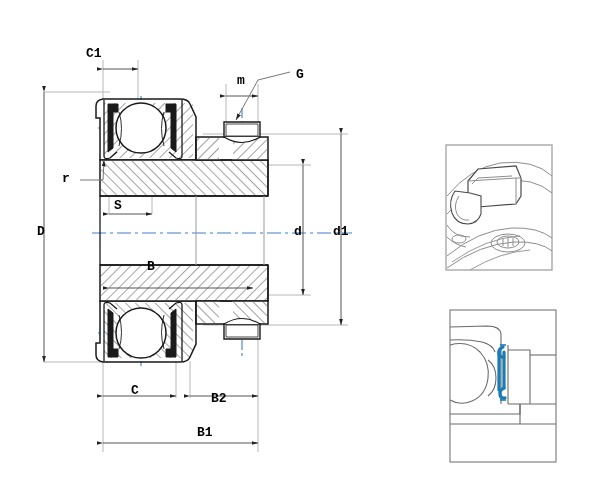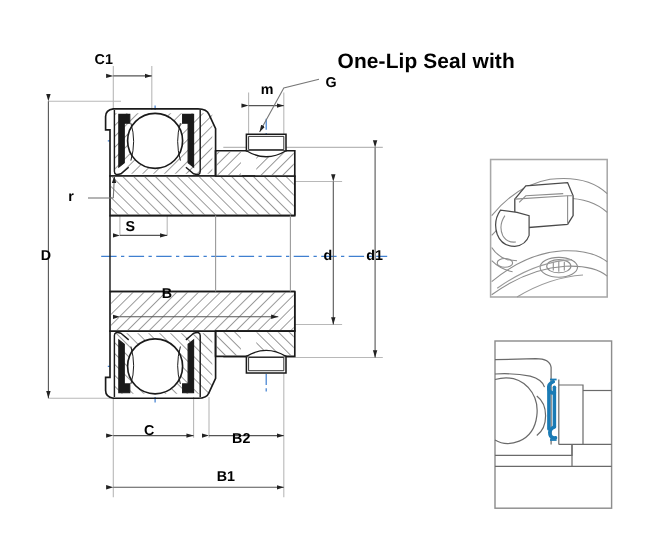--- a/index.html
+++ b/index.html
@@ -1,18 +1,18 @@
 <!DOCTYPE html>
 <html><head>
 <meta charset="utf-8">
 <style>
   html,body{margin:0;padding:0;background:#ffffff;}
   body{width:600px;height:500px;position:relative;overflow:hidden;
        font-family:"Liberation Sans",sans-serif;color:#000;}
-  #stage{position:absolute;left:0;top:0;width:486px;height:500px;}
+  #stage{position:absolute;left:0;top:0;width:486px;height:500px;font-family:Liberation Mono, monospace;}
   svg.layer{position:absolute;left:0;top:0;width:600px;height:500px;}
   .title{position:absolute;right:18px;top:44px;width:250px;text-align:right;
          font-size:19px;font-weight:bold;line-height:25px;letter-spacing:.1px;}
   .lbl{position:absolute;font-size:13px;font-weight:bold;line-height:13px;
        white-space:nowrap;}
 </style>
 </head>
 <body>
 
 <div id="stage">
@@ -175,21 +175,20 @@
   <div class="lbl" style="left:37px;  top:225px;">D</div>
   <div class="lbl" style="left:114px; top:199px;">S</div>
   <div class="lbl" style="left:147px; top:260px;">B</div>
   <div class="lbl" style="left:294px; top:225px;">d</div>
   <div class="lbl" style="left:333px; top:225px;text-align:right;">d1</div>
   <div class="lbl" style="left:131px; top:384px;">C</div>
   <div class="lbl" style="left:211px; top:392px;">B2</div>
   <div class="lbl" style="left:173px; top:426px;margin-left:24px;">B1</div>
 
   <div class="title">
-    <div>One-Lip Seal with</div>
   </div>
 
   <svg class="layer" viewBox="0 0 600 500">
     <rect x="446" y="145" width="106" height="125" fill="#ffffff" stroke="#a8a8a8" stroke-width="1.4"></rect>
     <g clip-path="none">
       <g stroke="#8d8d8d" stroke-width="1" fill="none">
 
         <path d="M447,196 Q470,168 500,163 Q534,159 552,176"></path>
         <path d="M447,214 Q472,186 502,181 Q534,177 552,193"></path>
         <path d="M447,256 Q478,230 512,228 Q538,227 552,238"></path>

